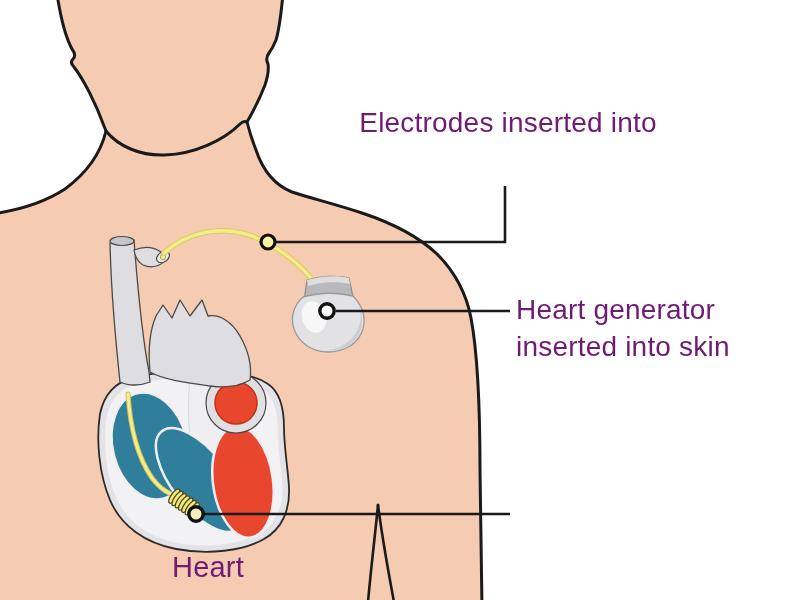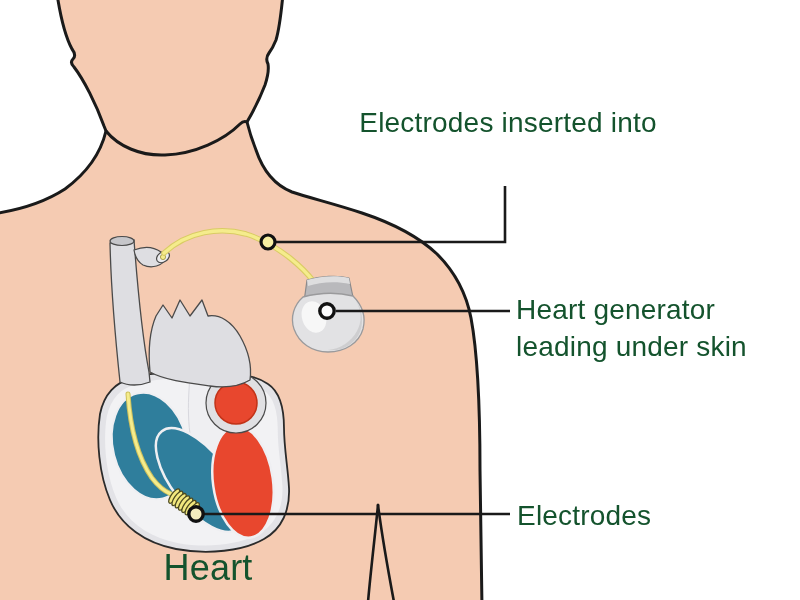--- a/index.html
+++ b/index.html
@@ -2,28 +2,28 @@
 <html><head>
 <meta charset="utf-8">
 <style>
   html,body { margin:0; padding:0; background:#ffffff; }
   .stage {
     position:relative; width:800px; height:600px; overflow:hidden;
     background:#ffffff; font-family:"Liberation Sans", sans-serif;
   }
   .stage svg { position:absolute; left:0; top:0; }
   .label {
-    position:absolute; color:#14532d; font-size:28px; line-height:37px;
+    position:absolute; color:#701a75; font-size:28px; line-height:37px;
     letter-spacing:0.2px; white-space:nowrap;
   }
   .label-center { text-align:center; }
   #label-lead { left:330px; top:104px; width:356px; }
   #label-generator { left:516px; top:291px; }
   #label-electrodes { left:517px; top:497px; }
-  #label-heart { left:148px; top:549px; width:120px; font-size:36px; }
+  #label-heart { left:148px; top:549px; width:120px; font-size:29px; }
 </style>
 </head>
 <body>
 
 <div class="stage">
 
   <svg width="800" height="600" viewBox="0 0 800 600">
 
     <g>
       <path fill="#F5CBB2" stroke="#1A1A1A" stroke-width="3" stroke-linejoin="round" d="M 57,-6
@@ -154,20 +154,19 @@
     <circle cx="327" cy="311" r="7.2" fill="#FBFBFC" stroke="#111111" stroke-width="3.4"></circle>
     <circle cx="196" cy="514" r="7.2" fill="#F4EDBE" stroke="#111111" stroke-width="3.4"></circle>
   </svg>
 
   <div class="label label-center" id="label-lead">
     <div>Electrodes inserted into</div>
   </div>
 
   <div class="label" id="label-generator">
     <div>Heart generator</div>
-    <div>leading under skin</div>
+    <div>inserted into skin</div>
   </div>
 
-  <div class="label" id="label-electrodes">Electrodes</div>
 
   <div class="label label-center" id="label-heart">Heart</div>
 
 </div>
 
 </body></html>

